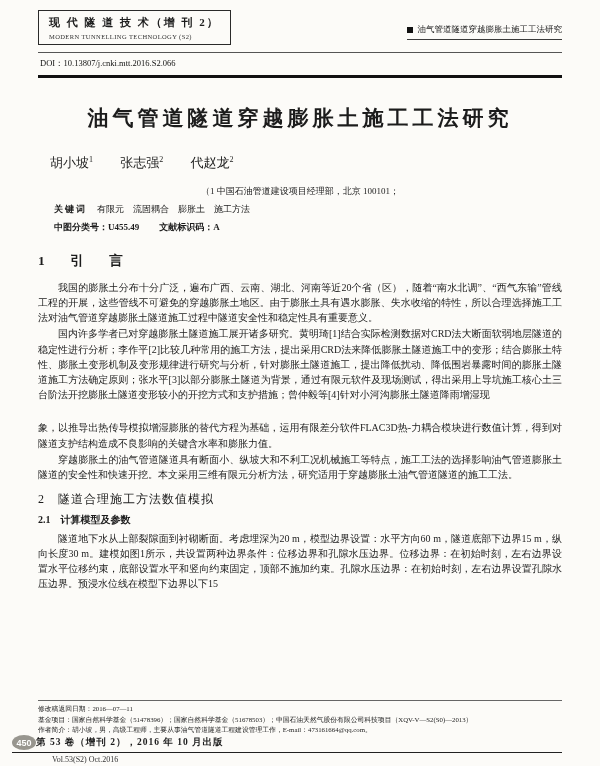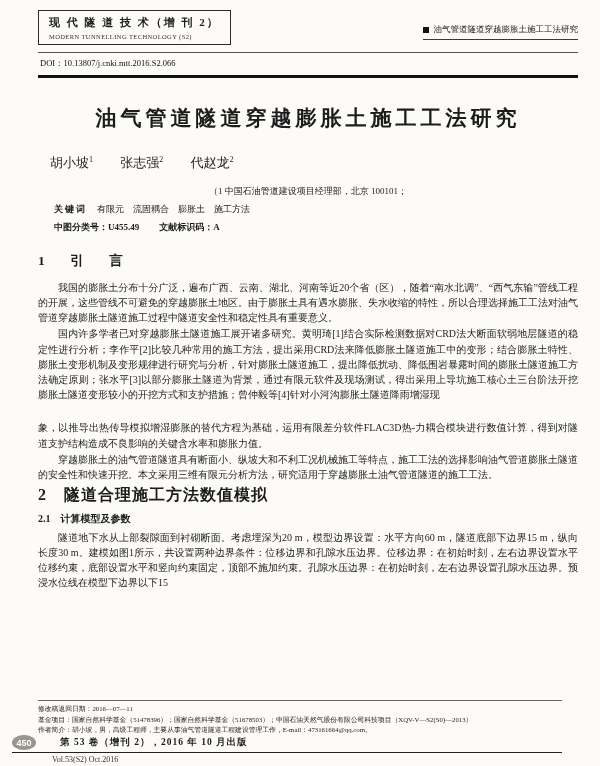--- a/index.html
+++ b/index.html
@@ -1,20 +1,20 @@
 <!DOCTYPE html>
 <html><head>
 <meta charset="utf-8">
 <style>
   html,body{margin:0;padding:0;background:#d8d7d3;}
   .page{
     width:600px;height:766px;margin:0 auto;background:#fcfbf8;color:#1c1c1c;
     font-family:"Liberation Serif","DejaVu Serif",serif;
     position:relative;overflow:hidden;box-sizing:border-box;
-    padding:10px 22px 0 38px;
+    padding:10px 38px 0 38px;
   }
   
   .header{display:flex;justify-content:space-between;align-items:flex-start;}
   .journal-box{border:1.5px solid #2a2a2a;padding:4px 10px;text-align:left;min-width:150px;}
   .journal-cn{font-weight:bold;font-size:11px;letter-spacing:2px;white-space:nowrap;}
   .journal-en{font-size:6.5px;margin-top:3px;letter-spacing:.4px;color:#333;}
   .running-head{margin-top:14px;font-size:8.5px;display:flex;align-items:center;gap:5px;
     border-bottom:1px solid #3a3a3a;padding-bottom:3px;color:#222;}
   .square{width:6px;height:6px;background:#111;display:inline-block;flex:0 0 auto;}
   .rule-thin{border-top:1px solid #555;margin-top:7px;}
@@ -29,30 +29,30 @@
   
   .abstract{margin:20px 16px 0 16px;font-size:9px;line-height:1.6;text-align:justify;}
   .abstract .lbl{margin-right:10px;letter-spacing:4px;}
   .kw-line{margin:5px 16px 0 16px;font-size:9px;}
   .kw-line .lbl{font-weight:bold;margin-right:10px;letter-spacing:2px;}
   .clc-line{margin:5px 16px 0 16px;font-size:9px;font-weight:bold;display:flex;gap:20px;}
   
   .columns{display:flex;gap:17px;margin-top:15px;font-size:10px;line-height:1.52;text-align:justify;flex-direction:column;}
   .col{flex:1;min-width:0;}
   .h1{font-size:13.5px;font-weight:bold;margin:2px 0 8px 0;letter-spacing:6px;}
-  .h2{font-size:16px;font-weight:bold;margin:1px 0 4px 0;letter-spacing:1px;}
+  .h2{font-size:12px;font-weight:normal;margin:8px 0 4px 0;letter-spacing:1px;}
   .h3{font-size:10px;font-weight:bold;margin:3px 0 3px 0;}
   .p{text-indent:2em;margin:0 0 1px 0;}
   .p.cont{text-indent:0;}
   
   .footblock{position:absolute;left:38px;right:38px;bottom:30px;font-size:6.8px;line-height:1.55;
     border-top:1px solid #666;padding-top:3px;color:#222;}
   .footblock p{margin:0;white-space:nowrap;overflow:hidden;}
   .footer{position:absolute;left:12px;right:38px;bottom:2px;}
-  .footer-row{display:flex;align-items:center;gap:24px;border-bottom:1.5px solid #222;padding-bottom:2px;}
+  .footer-row{display:flex;align-items:center;gap:0;border-bottom:1.5px solid #222;padding-bottom:2px;}
   .badge{background:#98968f;color:#fff;border-radius:50%;min-width:24px;height:15px;
     display:flex;align-items:center;justify-content:center;font-size:9px;font-weight:bold;
     font-family:"Liberation Sans",sans-serif;}
   .vol-cn{font-weight:bold;font-size:9.5px;letter-spacing:1px;}
   .vol-en{font-size:8px;margin-top:2px;margin-left:40px;color:#333;}
 </style>
 </head>
 <body>
 
 <div class="page">

